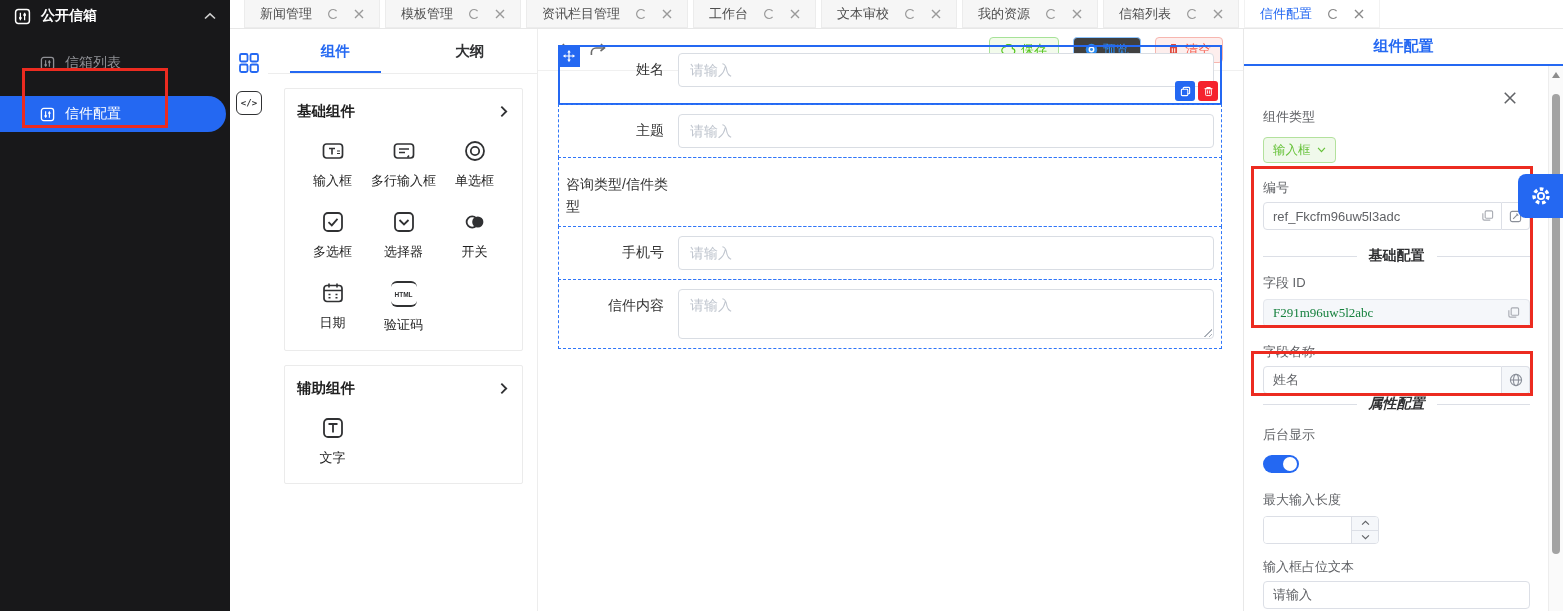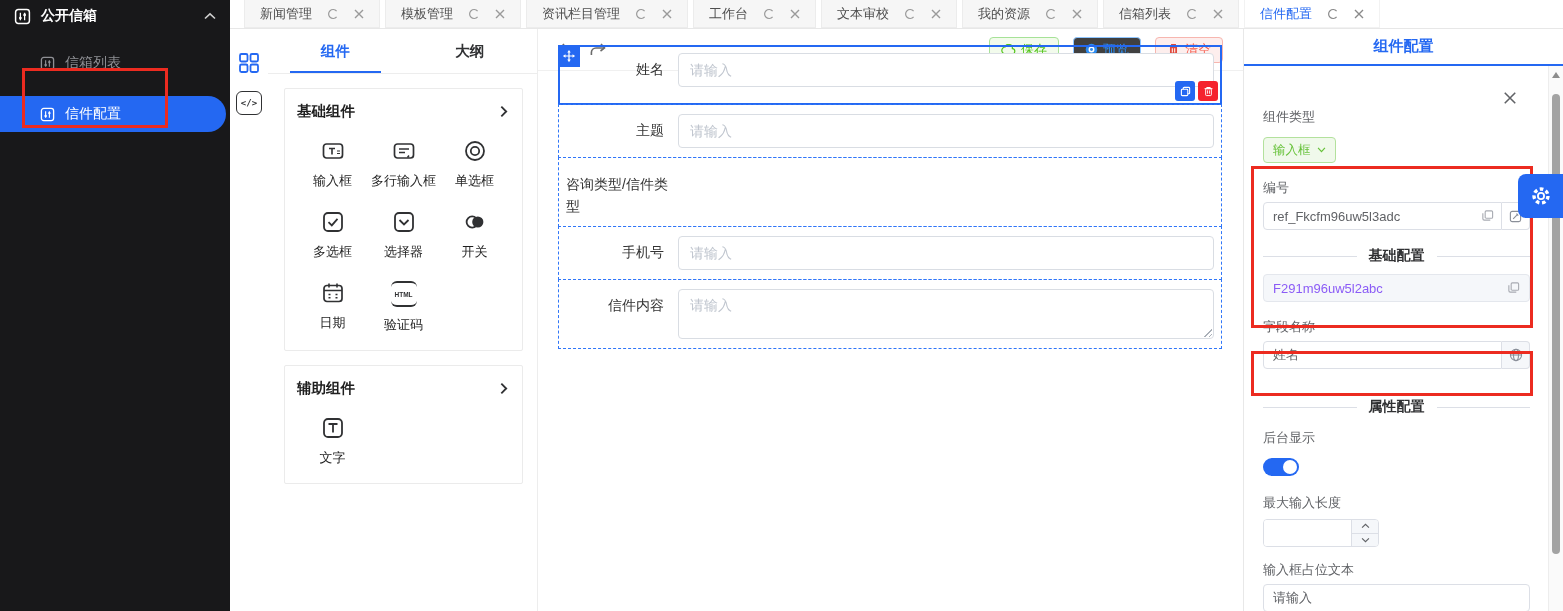--- a/index.html
+++ b/index.html
@@ -85,27 +85,27 @@
   
   .config{position:absolute;left:1243px;top:29px;bottom:0;width:320px;background:#fff;border-left:1px solid #e8e8e8;z-index:3;box-sizing:border-box;}
   .cfg-header{height:37px;display:flex;align-items:center;justify-content:center;color:#2468f2;font-size:15px;font-weight:bold;
               border-bottom:2px solid #2468f2;box-sizing:border-box;}
   .cfg-close{position:absolute;top:62px;right:46px;color:#606266;cursor:pointer;}
   .cfg-body{padding:42px 33px 0 19px;}
   .cfg-label{font-size:13px;color:#606266;line-height:17px;}
   .tag-select{margin-top:12px;display:inline-flex;align-items:center;gap:6px;height:24px;padding:0 9px;border:1px solid #b3e19d;
               background:#f0f9eb;color:#67c23a;font-size:12.5px;border-radius:4px;cursor:pointer;}
   .mt16{margin-top:16px;} .mt6{margin-top:6px;} .mt8{margin-top:8px;} .mt12{margin-top:12px;}
-  .mt14{margin-top:14px;} .mt18{margin-top:18px;} .mt28{margin-top:28px;}
+  .mt14{margin-top:14px;} .mt18{margin-top:18px;} .mt28{font-style:italic;}
   .igroup{display:flex;position:relative;}
   .cfg-input{flex:1;height:28px;border:1px solid #dcdfe6;border-radius:4px;padding:0 26px 0 9px;font-size:13px;color:#606266;outline:none;min-width:0;
              font-family:inherit;box-sizing:border-box;}
   .cfg-input::placeholder{color:#bfc5ce;}
   .cfg-input.left-round{border-radius:4px 0 0 4px;}
-  .cfg-input.disabled{background:#f5f7fa;border-color:#e4e7ed;color:#8b5cf6;}
+  .cfg-input.disabled{background:#f5f7fa;border-color:#e4e7ed;color:#15803d;font-family:Liberation Serif, serif;}
   .in-icon{position:absolute;top:7px;color:#a8abb2;cursor:pointer;}
   .append{width:28px;height:28px;border:1px solid #dcdfe6;border-left:none;border-radius:0 4px 4px 0;display:flex;align-items:center;justify-content:center;
           color:#8a8f99;cursor:pointer;box-sizing:border-box;background:#fff;}
   .append.gray{background:#f5f7fa;}
   .divider{display:flex;align-items:center;gap:12px;height:20px;}
   .divider::before,.divider::after{content:"";flex:1;height:1px;background:#dcdfe6;}
   .divider .dv-text{font-size:14px;font-weight:bold;color:#303133;}
   .toggle{width:36px;height:18px;border-radius:9px;background:#2468f2;position:relative;cursor:pointer;}
   .toggle .knob{position:absolute;right:2px;top:2px;width:14px;height:14px;border-radius:50%;background:#fff;}
   .stepper{display:flex;width:116px;height:28px;border:1px solid #dcdfe6;border-radius:4px;overflow:hidden;box-sizing:border-box;}
@@ -548,20 +548,21 @@
             <rect x="1.5" y="1.5" width="11" height="11" rx="2" fill="none" stroke="currentColor" stroke-width="1.2"></rect>
             <path d="M4.5 9.5 L9.5 4.5 M8 4 l2 2" stroke="currentColor" stroke-width="1.2"></path>
           </svg>
       </span>
     </div>
 
     <div class="divider mt16">
       <span class="dv-text">基础配置</span>
     </div>
 
+    <div class="cfg-label mt8">字段 ID</div>
     <div class="igroup mt8">
       <input class="cfg-input disabled" disabled="" value="F291m96uw5l2abc" style="">
       <span class="in-icon" style="right:10px;">
         <svg width="13" height="13" viewBox="0 0 14 14">
             <rect x="4.5" y="2" width="8" height="8" rx="1.2" fill="none" stroke="currentColor" stroke-width="1.2"></rect>
             <path d="M10 12H3.5A1.5 1.5 0 0 1 2 10.5V4.5" fill="none" stroke="currentColor" stroke-width="1.2"></path>
           </svg>
       </span>
     </div>
 

